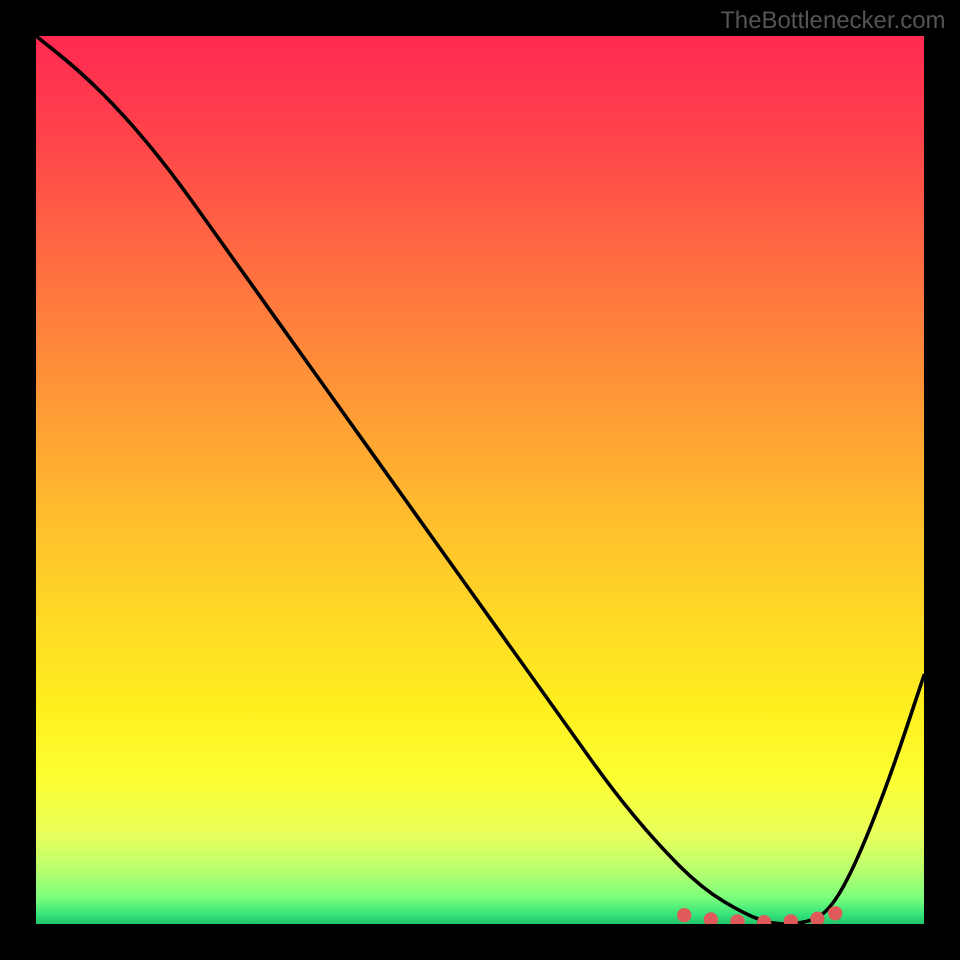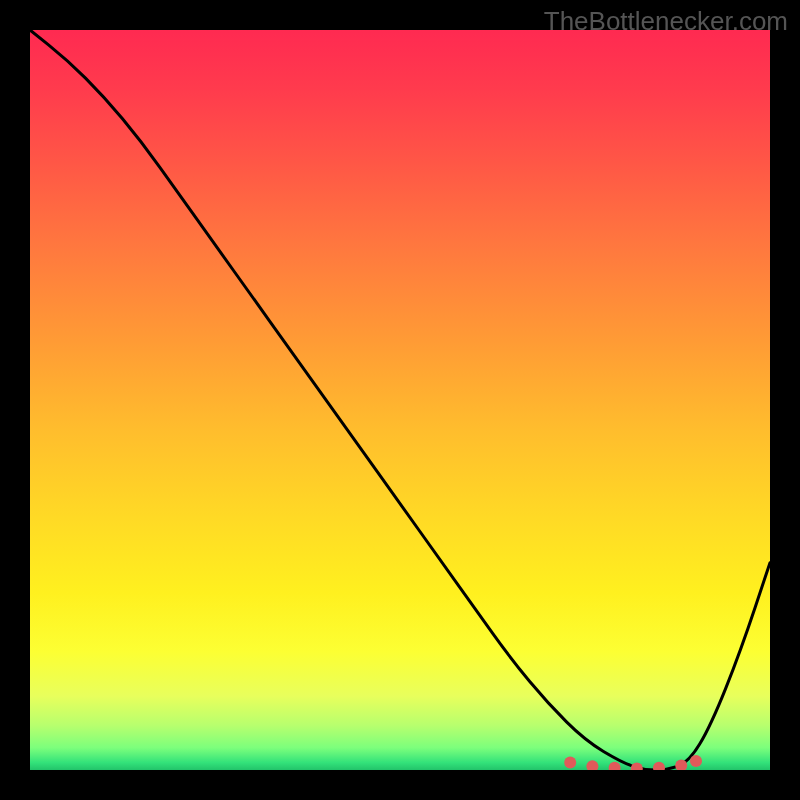--- a/index.html
+++ b/index.html
@@ -9,21 +9,21 @@
     height: 800px;
     background: #000;
     position: relative;
     font-family: Arial, sans-serif;
   }
   .attribution {
     position: absolute;
     top: 6px;
     right: 12px;
     color: #555;
-    font-size: 26px;
+    font-size: 20px;
     font-weight: 500;
     z-index: 10;
   }
   .plot-area {
     position: absolute;
     left: 30px;
     top: 30px;
     width: 740px;
     height: 740px;
     overflow: hidden;

